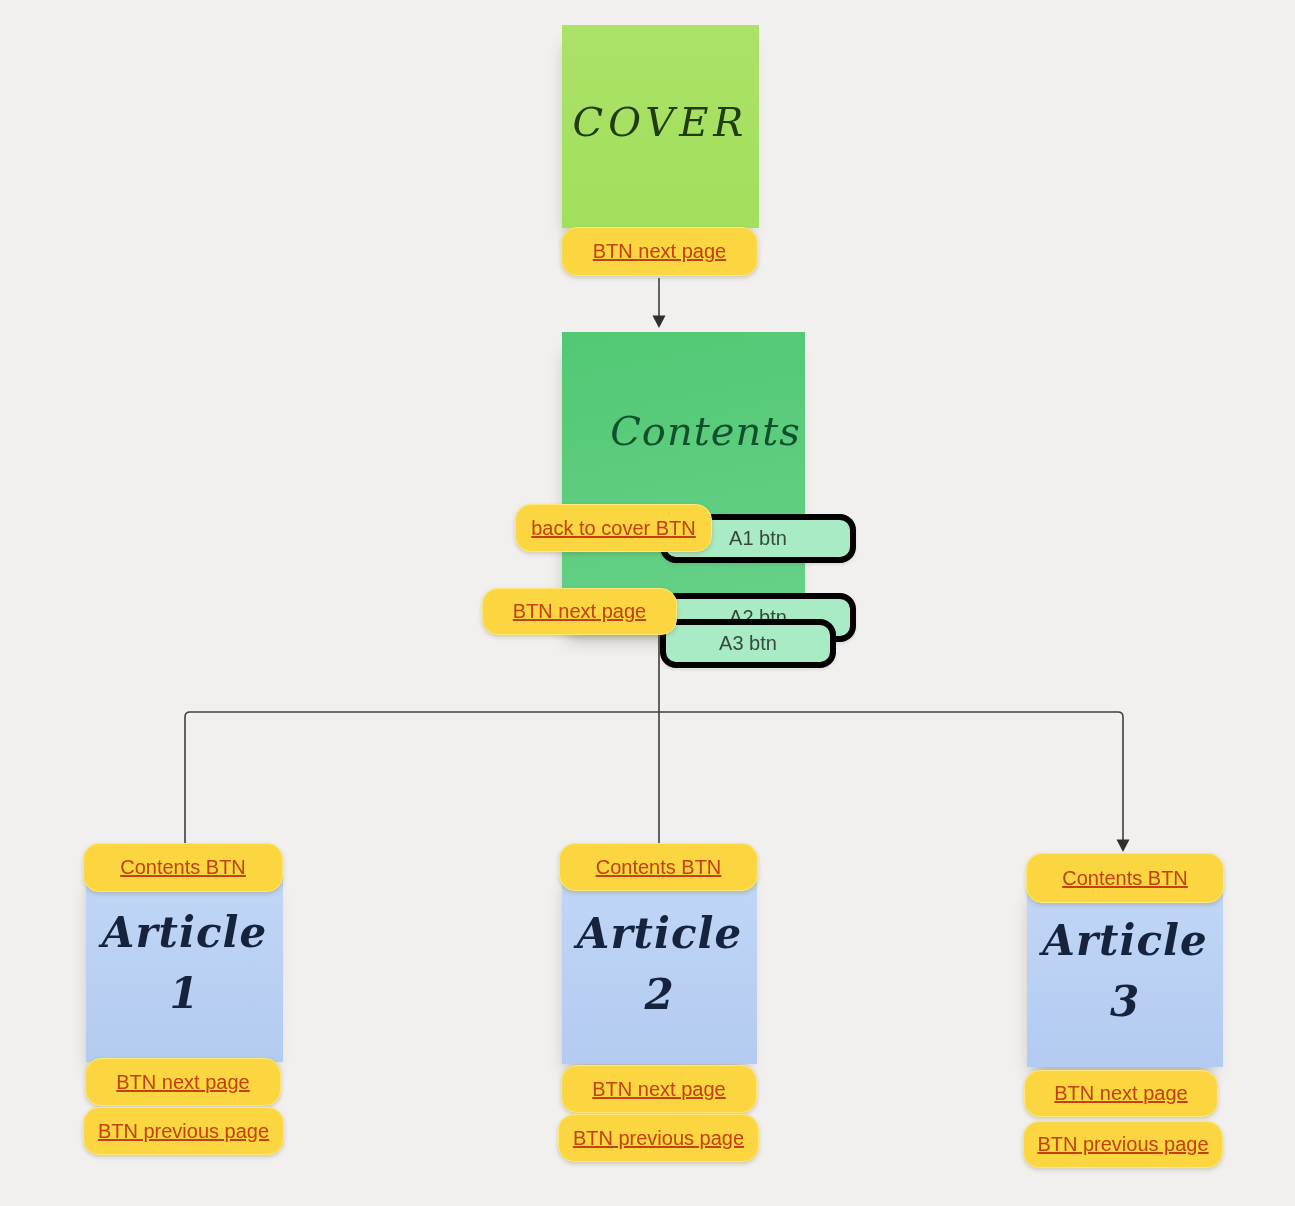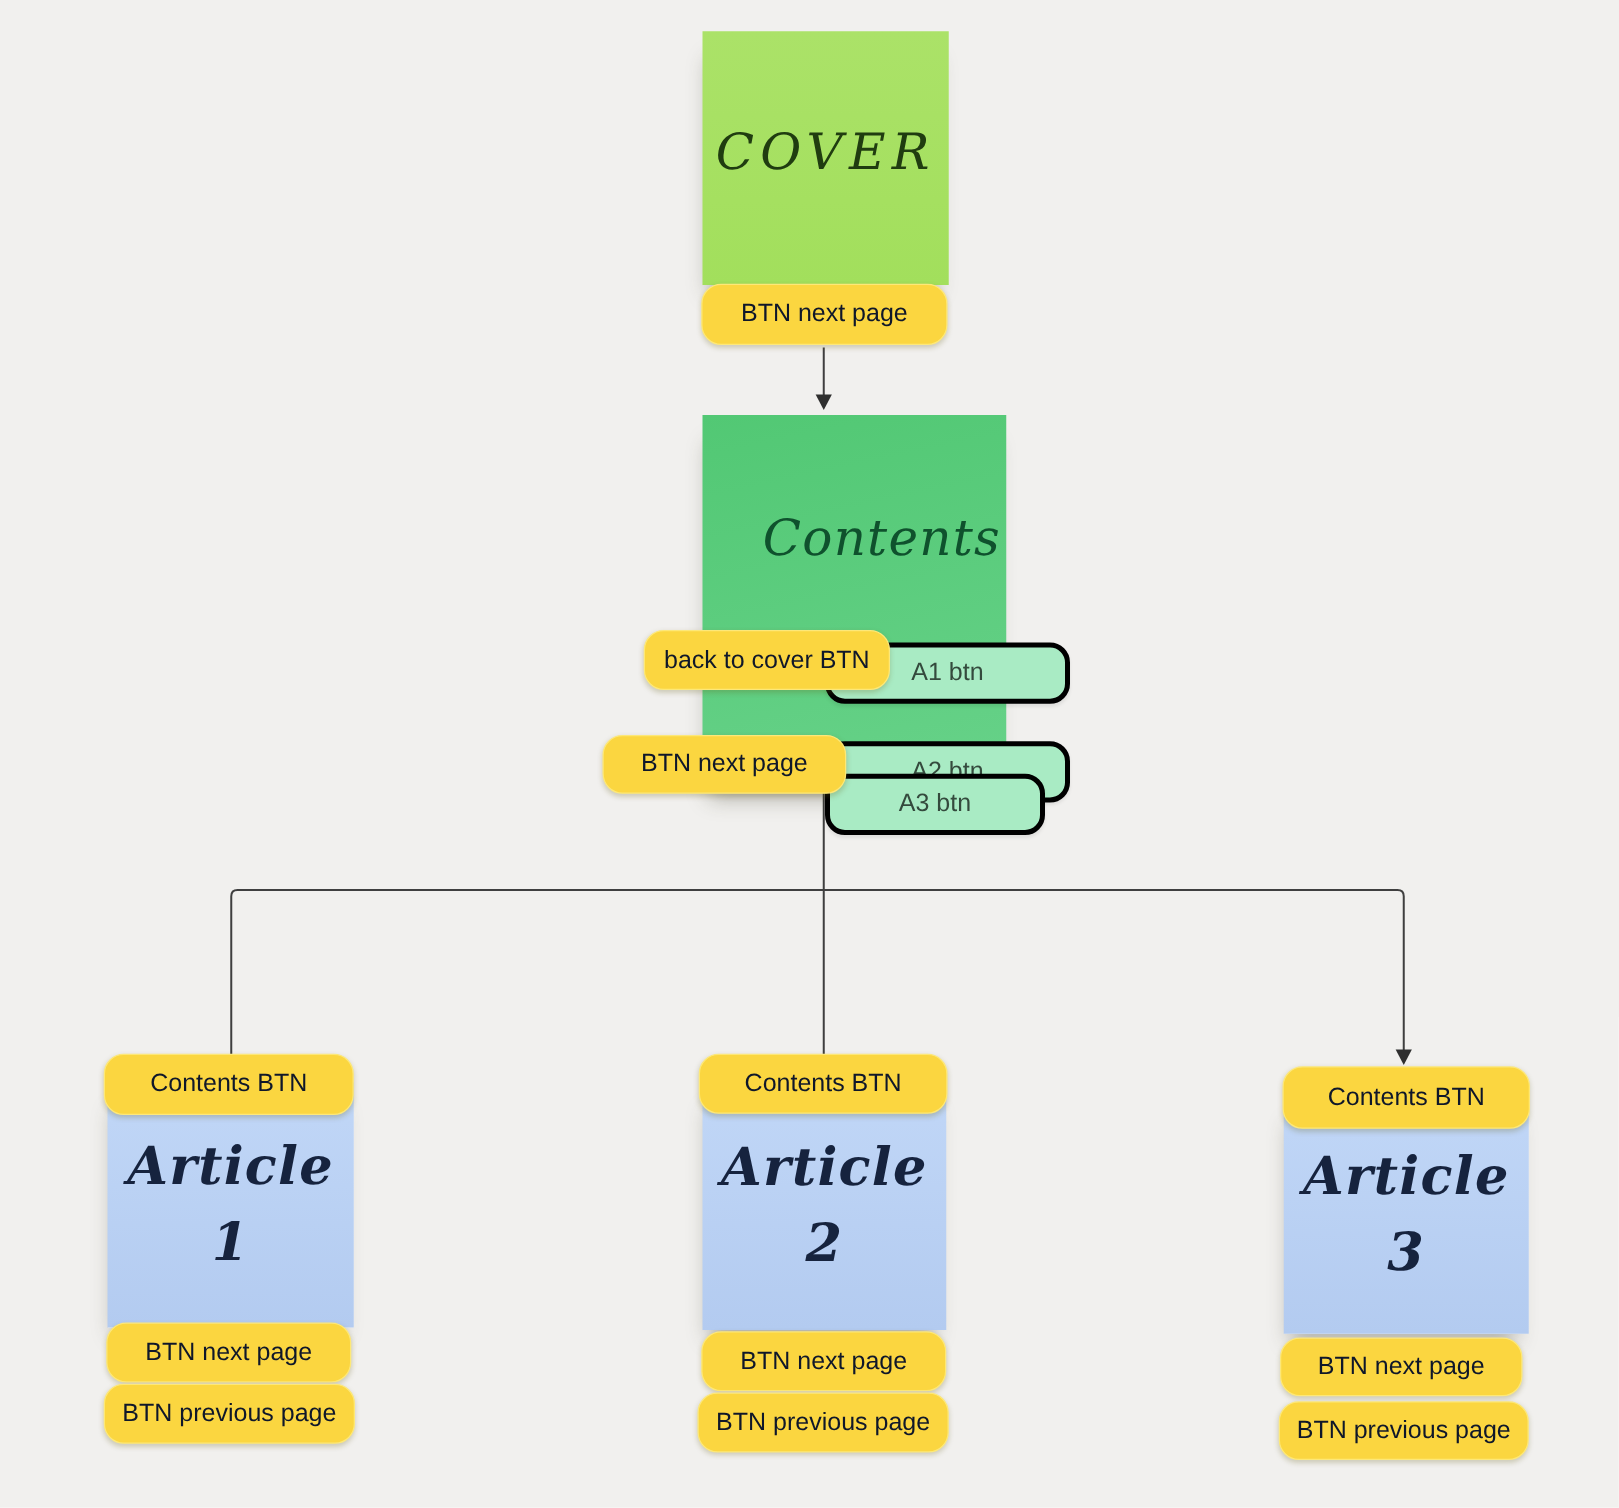--- a/index.html
+++ b/index.html
@@ -48,26 +48,27 @@
   .btn{
     position:absolute;z-index:2;
     display:flex;align-items:center;justify-content:center;
     border-radius:16px;
     font-size:20px;
     box-sizing:border-box;
   }
   .btn-yellow{
     background:#fbd640;
     border:1px solid #fde878;
-    color:#0f172a;
+    color:#c2410c;
     box-shadow:0 2px 4px rgba(100,90,20,.25);
+    text-decoration:underline;
   }
   .btn-mint{
     background:#a9ebc4;
-    border:4px solid #000000;
+    border:6px solid #000000;
     color:#344a3d;
     box-shadow:0 2px 3px rgba(0,0,0,.08);
   }
   #cover-next-btn{left:561px;top:227px;width:197px;height:49px;}
   #a1-btn{left:660px;top:514px;width:196px;height:49px;}
   #a2-btn{left:660px;top:566px;width:196px;height:49px;margin-top:27px;}
   #a3-btn{left:660px;top:619px;width:176px;height:49px;}
   #back-cover-btn{left:479px;top:504px;width:197px;height:48px;margin-left:36px;}
   #contents-next-btn{left:482px;top:588px;width:195px;height:47px;}
 

